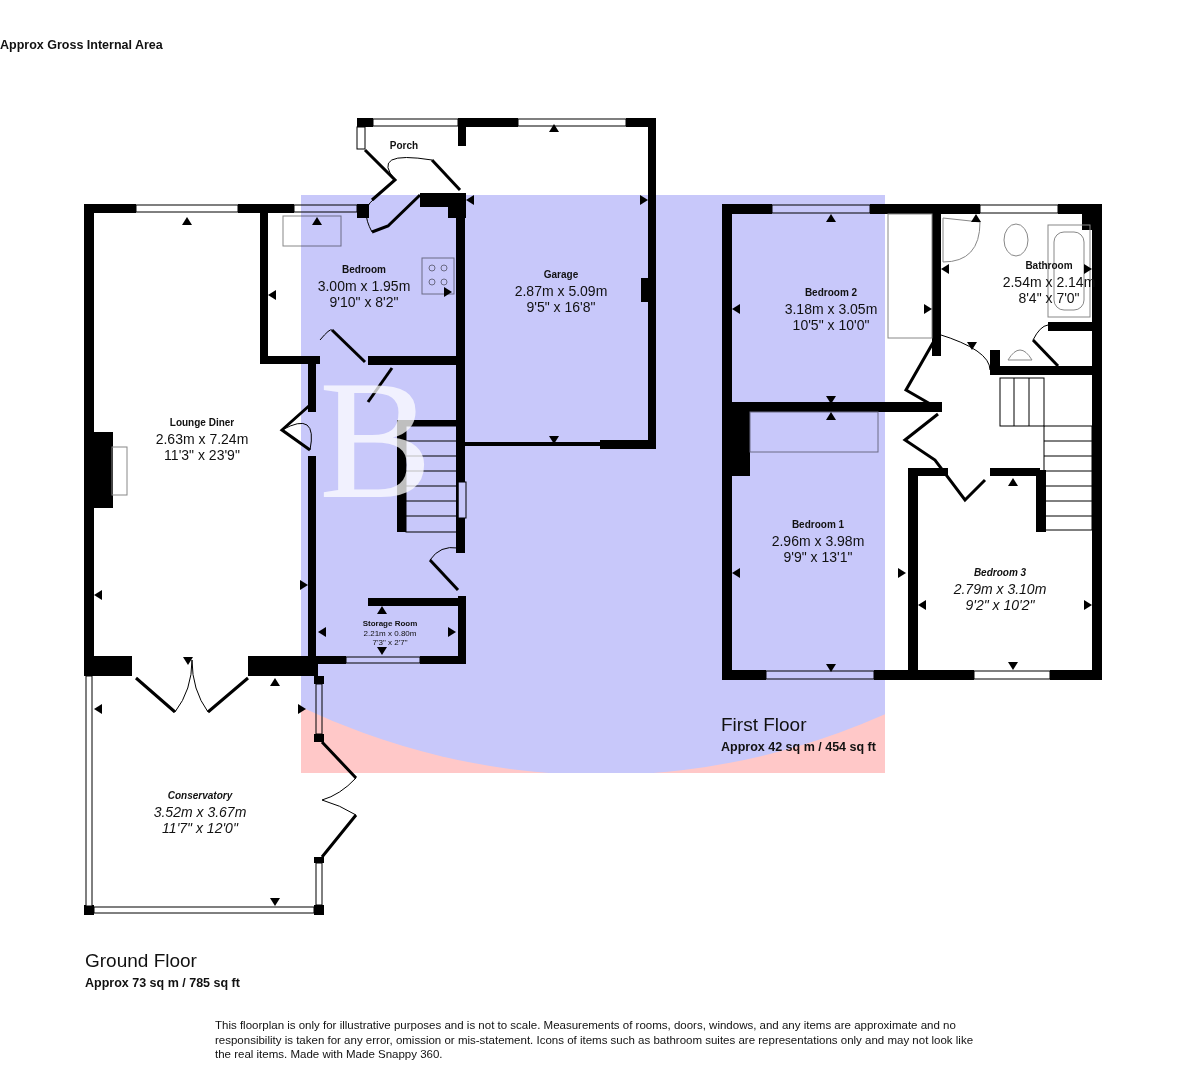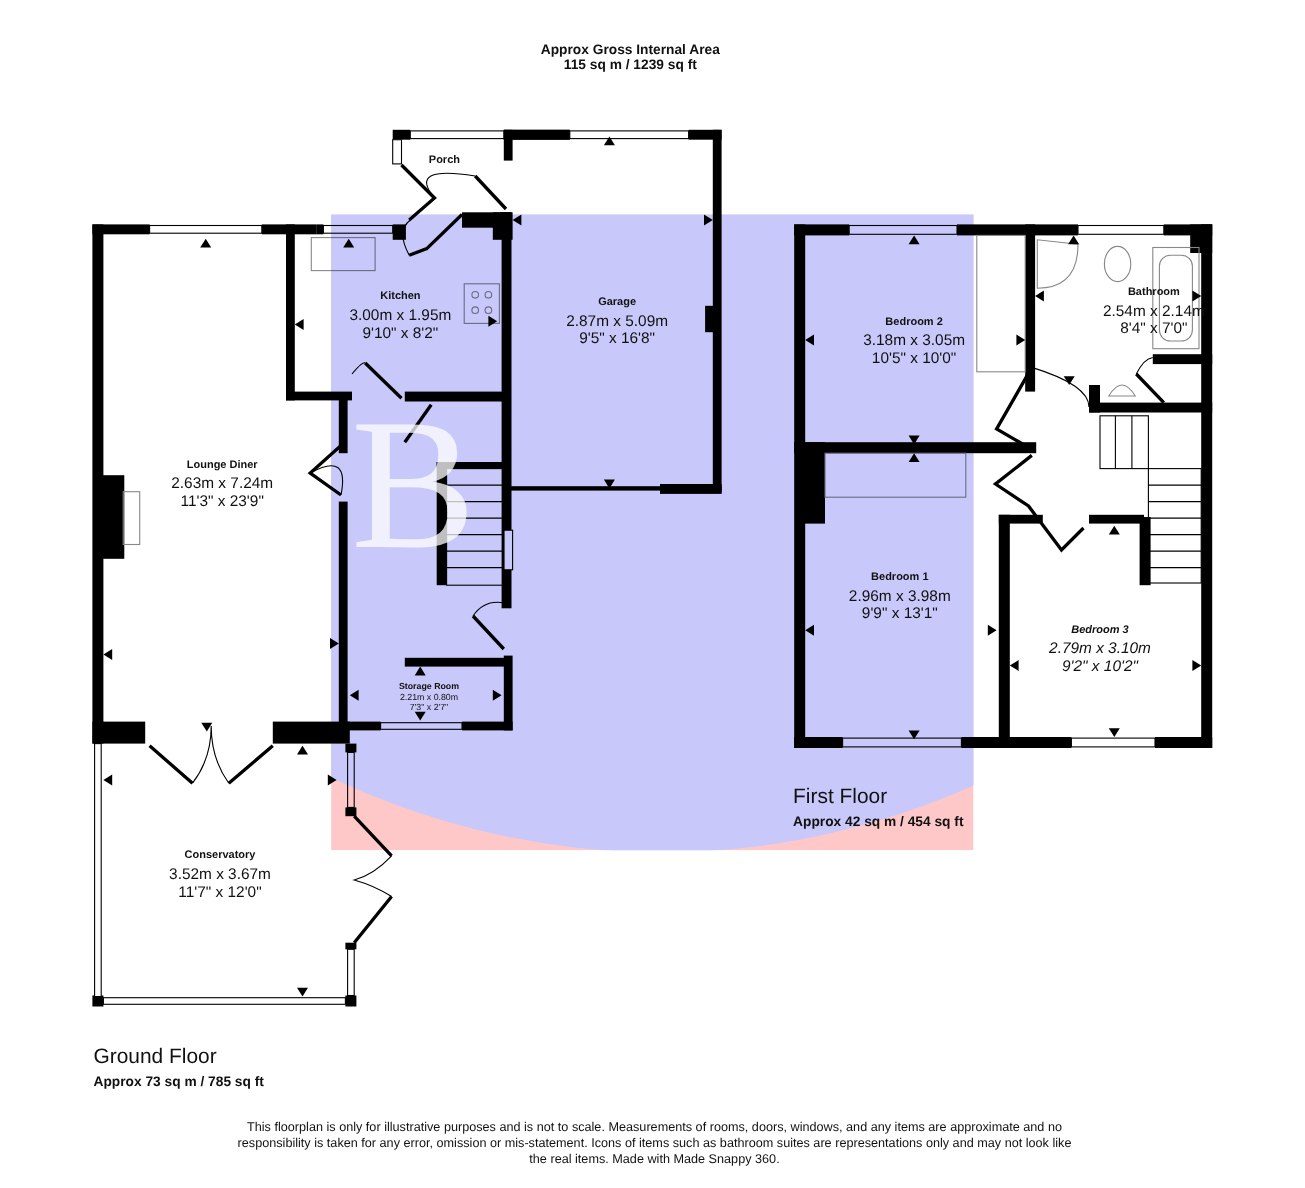--- a/index.html
+++ b/index.html
@@ -1,42 +1,41 @@
 <!DOCTYPE html>
 <html><head>
 <meta charset="utf-8">
 <style>
   html,body{margin:0;padding:0;background:#ffffff;}
   body{width:1186px;height:1080px;position:relative;overflow:hidden;font-family:"Liberation Sans",sans-serif;color:#111;}
   .abs{position:absolute;}
-  .hdr{left:0;width:1146px;top:38px;text-align:center;font-weight:bold;font-size:12.5px;line-height:14px;}
+  .hdr{left:0;width:1146px;top:38px;font-weight:bold;font-size:12.5px;line-height:14px;}
   svg.plan{position:absolute;left:0;top:0;}
   .label{position:absolute;text-align:center;line-height:16px;font-size:14px;color:#111;transform:translateX(-50%);white-space:nowrap;}
   .label .n{font-weight:bold;font-size:10px;display:block;}
   .label .m,.label .i{display:block;}
   .label.small{font-size:8px;line-height:9.5px;}
   .label.small .n{font-size:8px;}
   .floor{position:absolute;}
   .floor .t{font-size:19px;line-height:22px;display:block;}
   .floor .a{font-size:12.5px;font-weight:bold;display:block;margin-top:4px;}
-  .disc{left:215px;width:760px;top:1018px;text-align:center;font-size:11.5px;line-height:14.5px;color:#111;}
+  .disc{left:215px;width:760px;top:1018px;font-size:11.5px;line-height:14.5px;color:#111;}
   .wm{position:absolute;left:301px;top:195px;width:584px;height:578px;overflow:hidden;mix-blend-mode:multiply;pointer-events:none;}
   .wm .pink{position:absolute;inset:0;background:#ffc8c8;}
   .wm .blue{position:absolute;left:-520px;top:-1380px;width:1640px;height:1960px;border-radius:50%;background:#c8c8fa;}
   .wmtext{position:absolute;left:301px;top:195px;width:584px;height:578px;overflow:hidden;pointer-events:none;}
   .wmtext .big{position:absolute;left:18px;top:160px;font-family:"Liberation Serif",serif;font-size:170px;line-height:170px;color:rgba(255,255,255,0.75);}
   .wmtext .l1{position:absolute;left:110px;top:165px;font-family:"Liberation Serif",serif;font-size:64px;line-height:64px;letter-spacing:4px;color:rgba(255,255,255,0.75);}
   .wmtext .l2{position:absolute;left:130px;top:240px;font-family:"Liberation Serif",serif;font-size:64px;line-height:64px;letter-spacing:2px;color:rgba(255,255,255,0.75);}
 </style>
 </head>
 <body>
 
 <div class="abs hdr">
   <div>Approx Gross Internal Area</div>
-  <div>115 sq m / 1239 sq ft</div>
 </div>
 
 <svg class="plan" width="1186" height="1080" viewBox="0 0 1186 1080">
   <g fill="#000">
 
     <rect x="84" y="204" width="10" height="472"></rect>
     <rect x="84" y="204" width="52" height="9"></rect>
     <rect x="238" y="204" width="50" height="9"></rect>
     <rect x="93" y="432" width="20" height="76"></rect>
     <rect x="84" y="656" width="48" height="20"></rect>
@@ -231,40 +230,40 @@
   <div class="blue"></div>
 </div>
 <div class="wmtext">
   <span class="big">B</span>
 </div>
 
 <div class="label" style="left:404px;top:138px;">
   <span class="n">Porch</span>
 </div>
 <div class="label" style="left:364px;top:262px;">
-  <span class="n">Kitchen</span>
+  <span class="n">Bedroom</span>
   <span class="m">3.00m x 1.95m</span>
   <span class="i">9'10" x 8'2"</span>
 </div>
 <div class="label" style="left:561px;top:267px;">
   <span class="n">Garage</span>
   <span class="m">2.87m x 5.09m</span>
   <span class="i">9'5" x 16'8"</span>
 </div>
 <div class="label" style="left:202px;top:415px;">
   <span class="n">Lounge Diner</span>
   <span class="m">2.63m x 7.24m</span>
   <span class="i">11'3" x 23'9"</span>
 </div>
 <div class="label small" style="left:390px;top:619px;">
   <span class="n">Storage Room</span>
   <span class="m">2.21m x 0.80m</span>
   <span class="i">7'3" x 2'7"</span>
 </div>
-<div class="label" style="left:200px;top:770px;">
+<div class="label" style="left:200px;top:788px;font-style:italic;">
   <span class="n">Conservatory</span>
   <span class="m">3.52m x 3.67m</span>
   <span class="i">11'7" x 12'0"</span>
 </div>
 
 <div class="label" style="left:831px;top:285px;">
   <span class="n">Bedroom 2</span>
   <span class="m">3.18m x 3.05m</span>
   <span class="i">10'5" x 10'0"</span>
 </div>

